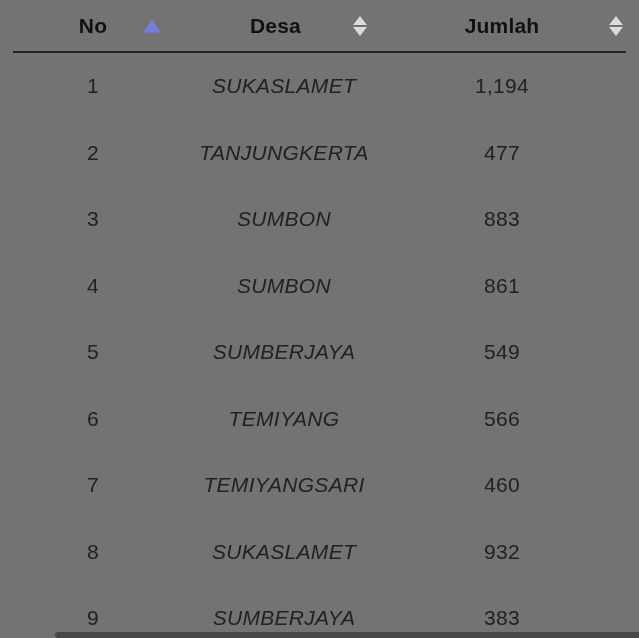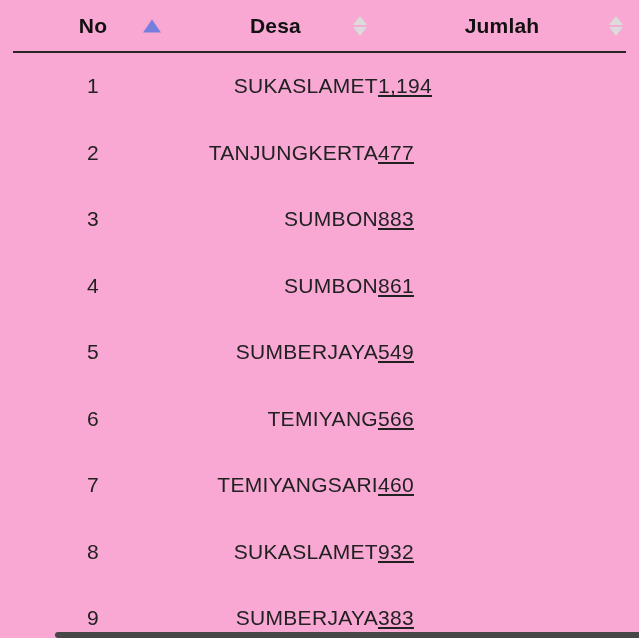--- a/index.html
+++ b/index.html
@@ -4,21 +4,21 @@
 <style>
   html, body {
     margin: 0;
     padding: 0;
     background: #ffffff;
   }
   .screen {
     position: relative;
     width: 639px;
     height: 638px;
-    background: #f9a8d4;
+    background: #737373;
     overflow: hidden;
     font-family: "Liberation Sans", sans-serif;
     color: #1f1f1f;
   }
   table.data-table {
     border-collapse: collapse;
     table-layout: fixed;
     margin-left: 13px;
     width: 613px;
   }
@@ -43,22 +43,22 @@
   tbody td {
     height: 66.5px;
     font-size: 21px;
     font-weight: normal;
     color: #212121;
     vertical-align: middle;
     padding: 0;
     letter-spacing: 0.3px;
   }
   td.cell-no     { text-align: center; }
-  td.cell-desa   { text-align: right; padding-left: 17px; }
-  td.cell-jumlah { text-align: left; text-decoration: underline; }
+  td.cell-desa   { text-align: center; padding-left: 17px; font-style: italic; }
+  td.cell-jumlah { text-align: center; }
 
   
   .sort-icon {
     position: absolute;
     top: 50%;
     transform: translateY(-50%);
     display: flex;
     flex-direction: column;
     align-items: center;
   }

